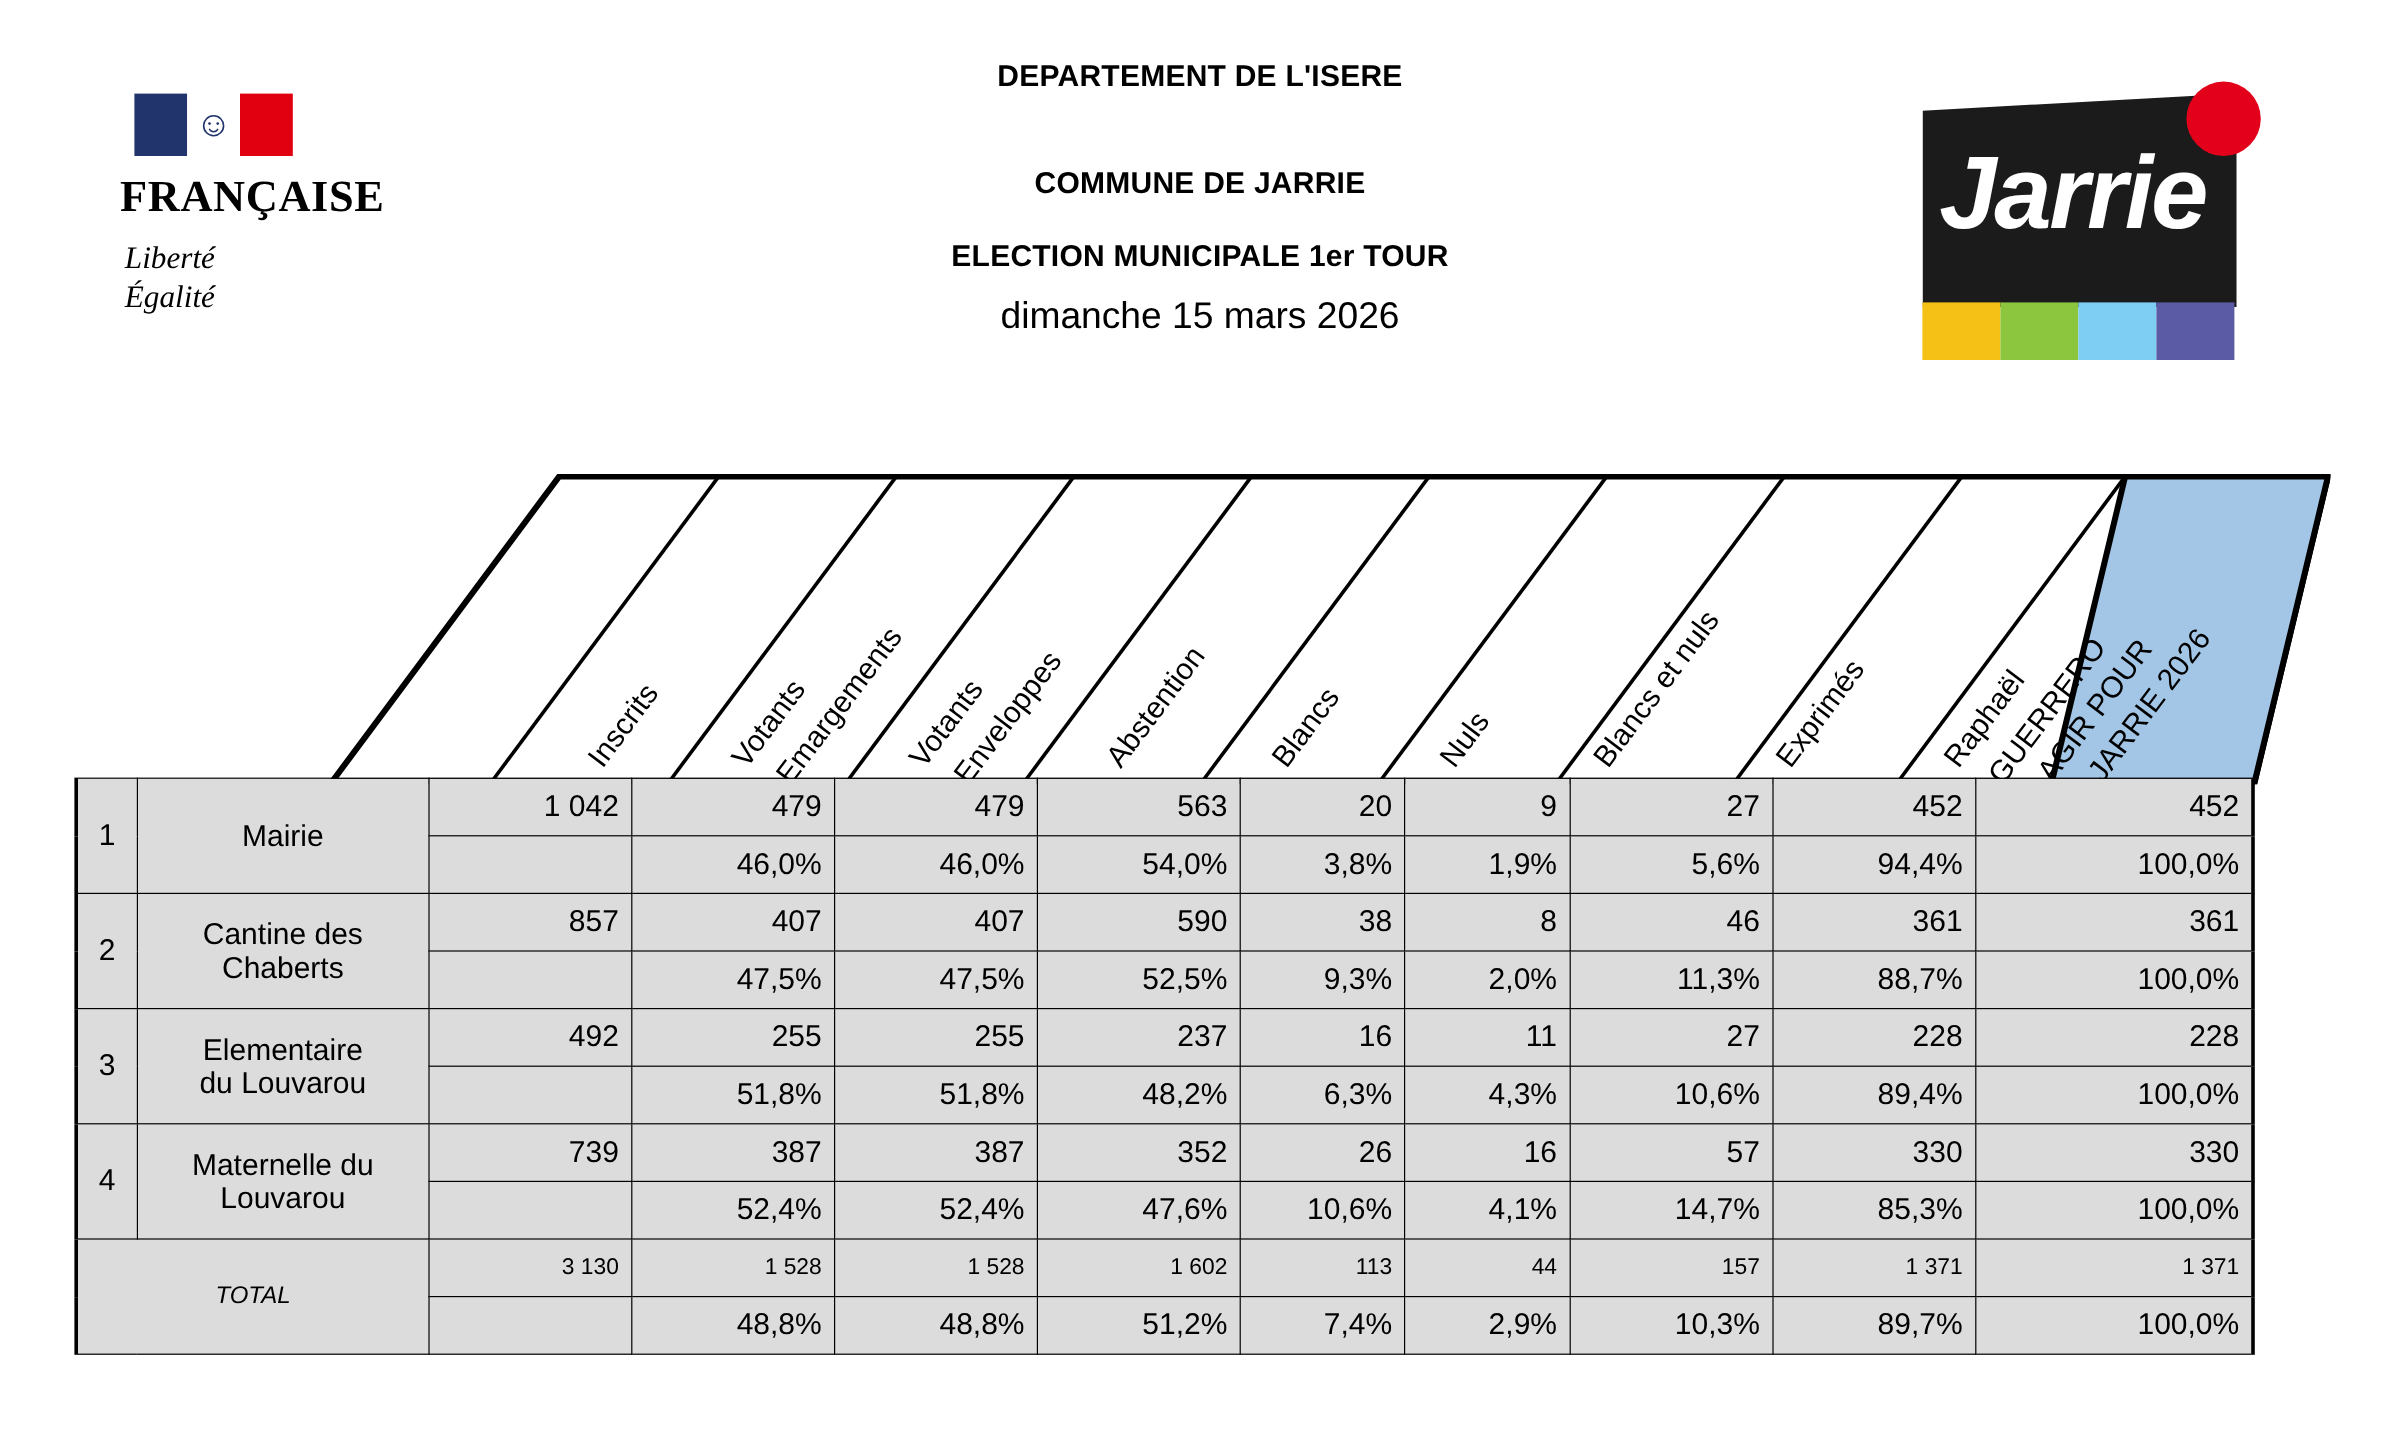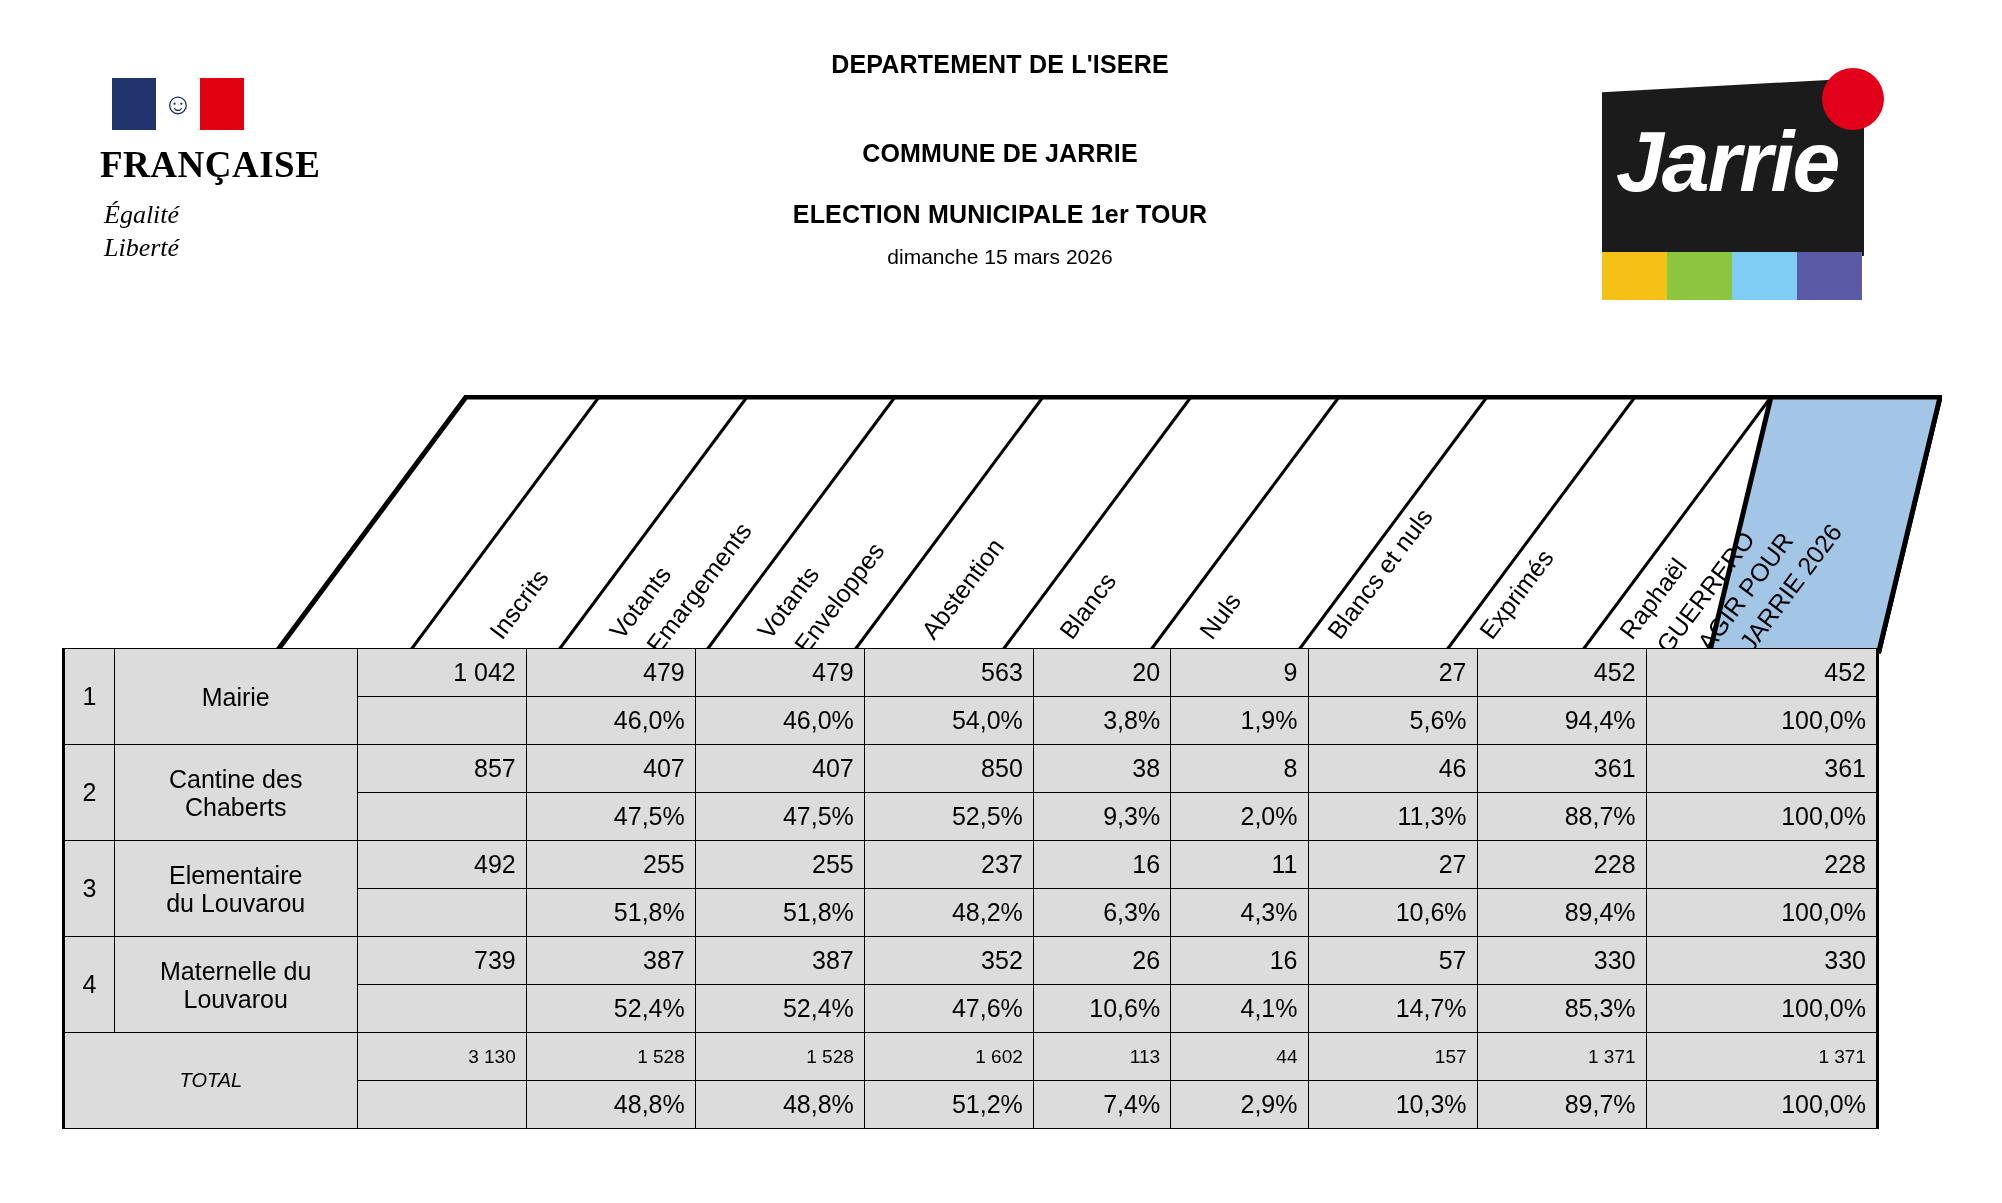--- a/index.html
+++ b/index.html
@@ -80,21 +80,21 @@
   .titles .l1,
   .titles .l2,
   .titles .l3 {
     font-weight: bold;
     font-size: 25px;
     letter-spacing: .2px;
   }
   .titles .l2 { margin-top: 60px; }
   .titles .l3 { margin-top: 32px; }
   .titles .l4 {
-    font-size: 21px;
+    font-size: 31px;
     margin-top: 16px;
   }
 
   
   .logo {
     position: absolute;
     right: 110px;
     top: 60px;
     width: 290px;
     height: 240px;
@@ -207,22 +207,22 @@
     <div class="flag">
       <div class="bleu"></div>
       <div class="blanc"></div>
       <div class="rouge"></div>
       <div class="marianne">☺</div>
     </div>
     <div class="rf-title">
       <div>FRANÇAISE</div>
     </div>
     <div class="rf-devise">
+      <div>Liberté</div>
       <div>Égalité</div>
-      <div>Liberté</div>
     </div>
   </div>
 
   <div class="titles">
     <div class="l1">DEPARTEMENT DE L'ISERE</div>
     <div class="l2">COMMUNE DE JARRIE</div>
     <div class="l3">ELECTION MUNICIPALE 1er TOUR</div>
     <div class="l4">dimanche 15 mars 2026</div>
   </div>
 
@@ -328,21 +328,21 @@
 
       <tr class="rowsep-top">
         <td class="numcol thickleft" rowspan="2">2</td>
         <td class="namecol" rowspan="2">
           <div>Cantine des</div>
           <div>Chaberts</div>
         </td>
         <td class="val white">857</td>
         <td class="val white">407</td>
         <td class="val white">407</td>
-        <td class="val white">850</td>
+        <td class="val white">590</td>
         <td class="val white">38</td>
         <td class="val white">8</td>
         <td class="val white">46</td>
         <td class="val white">361</td>
         <td class="val white thickright">361</td>
       </tr>
       <tr>
         <td class="val"></td>
         <td class="val">47,5%</td>
         <td class="val">47,5%</td>

